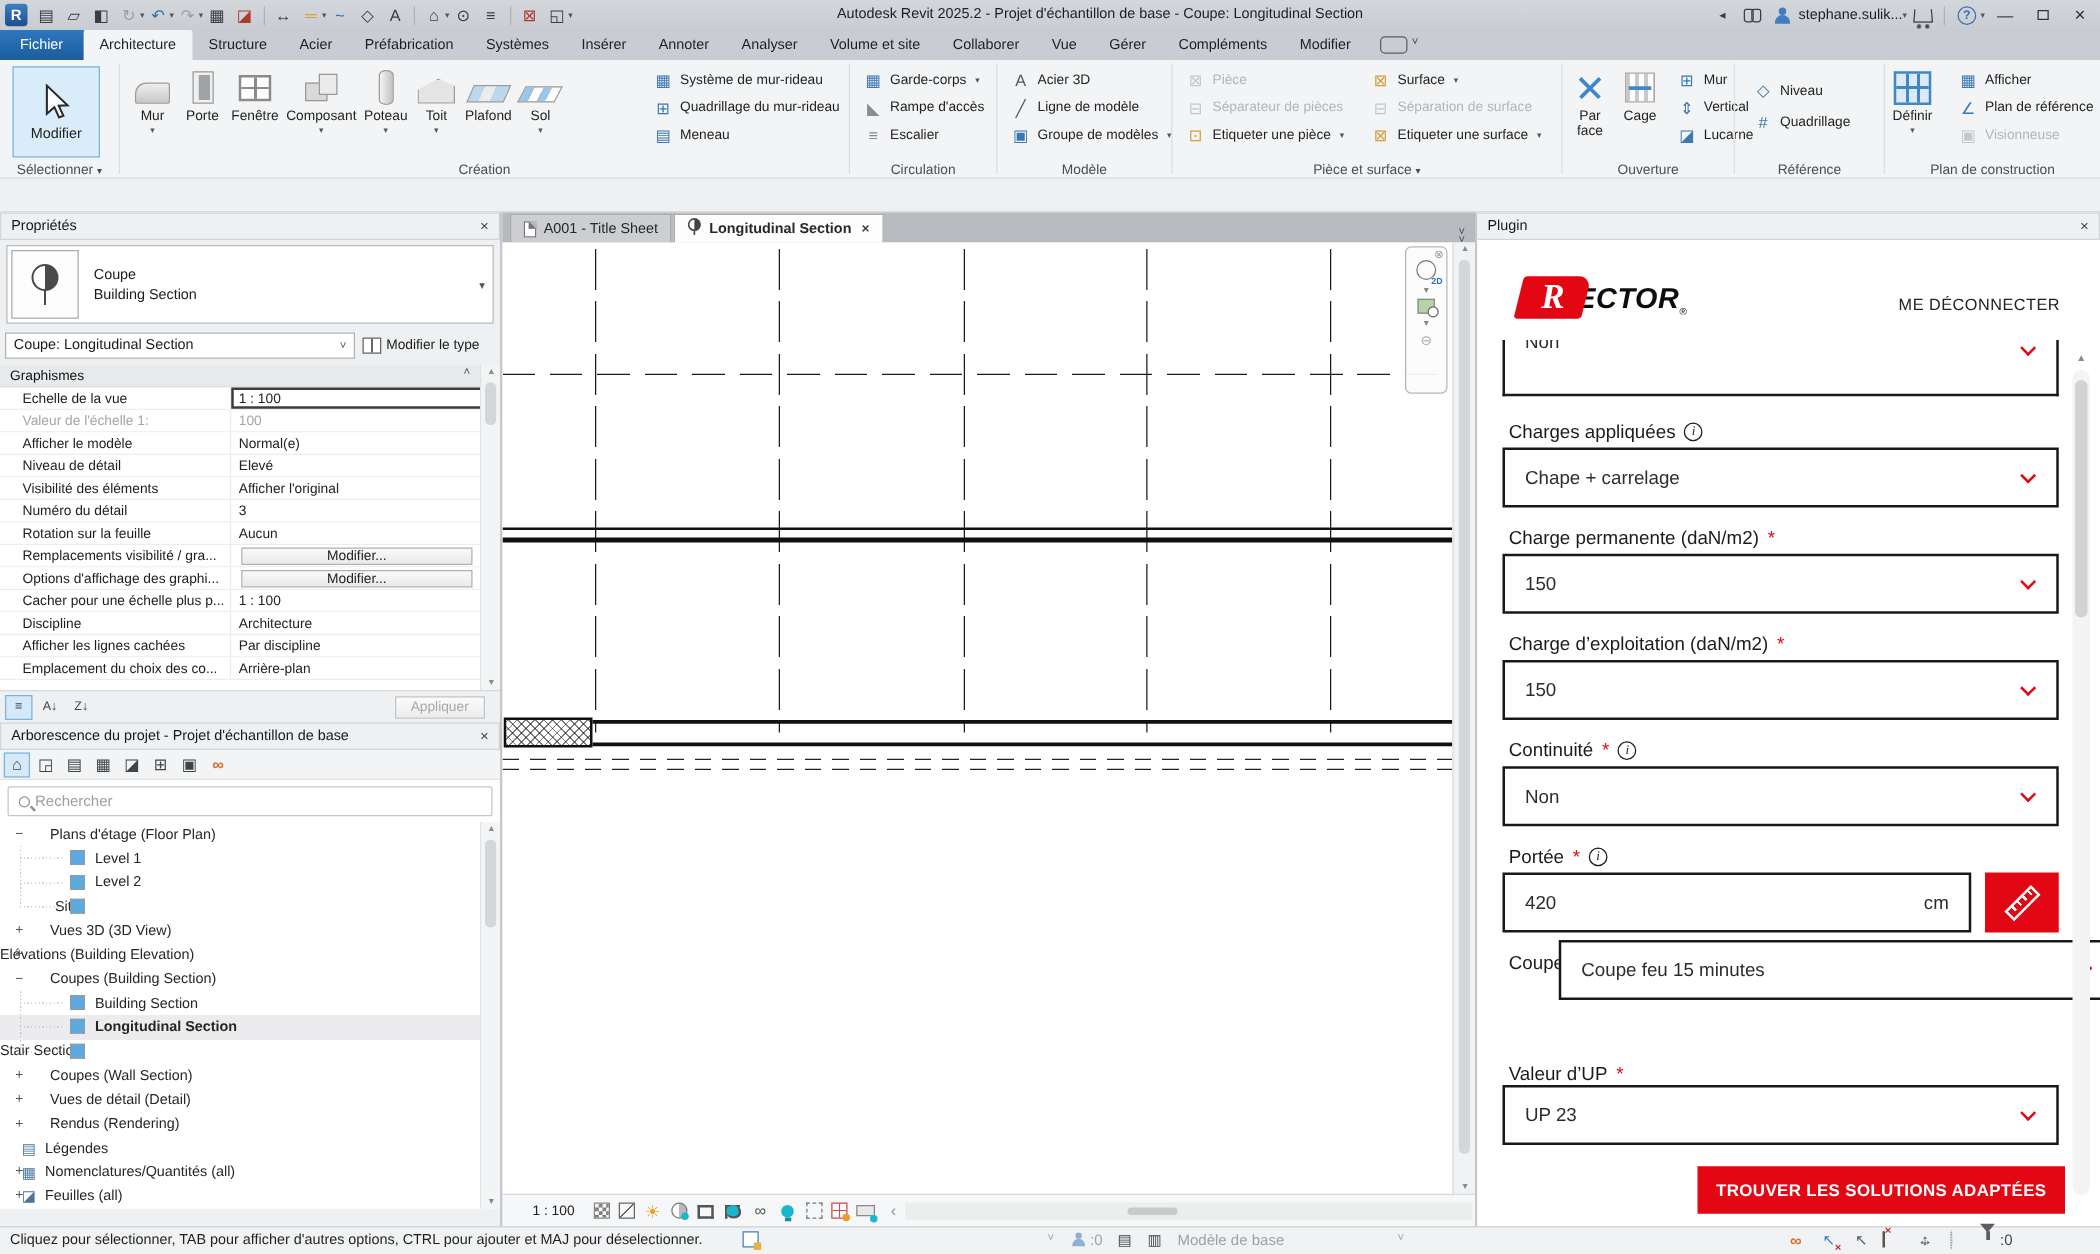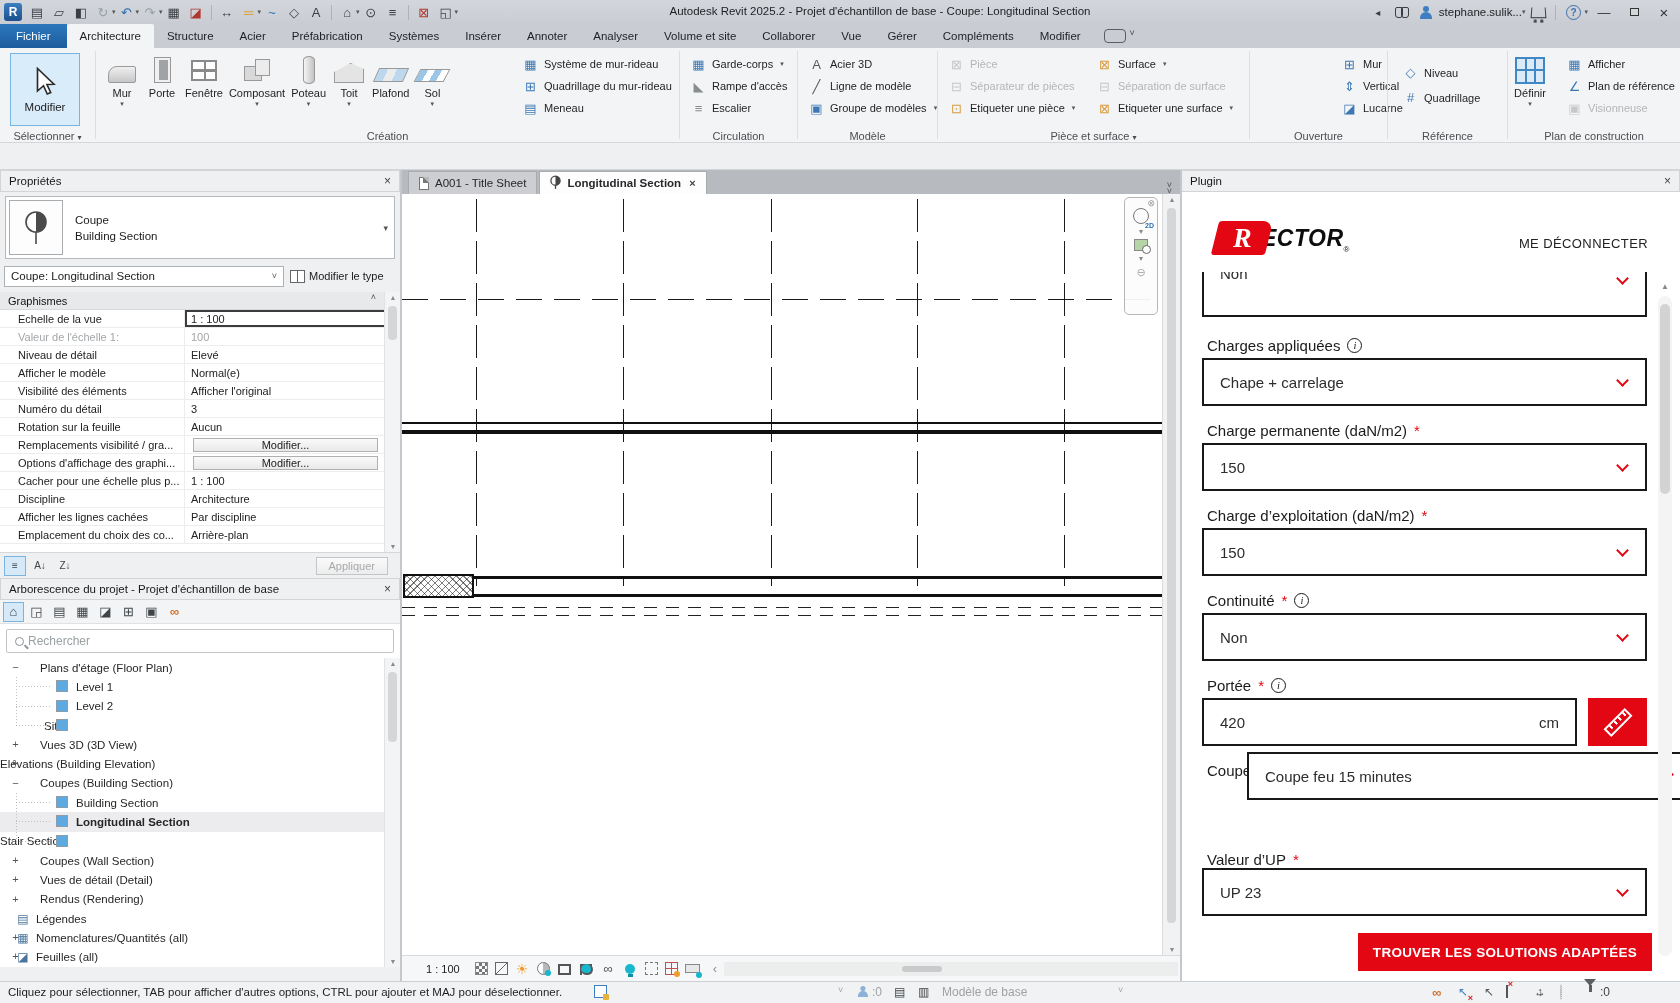--- a/index.html
+++ b/index.html
@@ -455,20 +455,34 @@
           <span class="g" style="color: rgb(215, 156, 63);">⊠</span>
           <span class="slabel">Etiqueter une surface</span>
           <span class="arr">▾</span>
         </div>
       </div>
     <div class="plabel"><span>Pièce et surface</span> <span style="font-size:8px;">▾</span></div>
   </div>
   <div class="rdiv" style="left:1249px;"></div>
 
   <div class="rpanel" style="left:1250px;width:137px;">
+    <div class="bigrow" style="padding-left:2px;">
+      <div class="bigbtn">
+        <span class="bicon">
+            <span class="ic-parface"></span>
+          </span>
+        <span class="blabel" style="width:30px;">Par face</span>
+      </div>
+      <div class="bigbtn">
+        <span class="bicon">
+            <span class="ic-cage"></span>
+          </span>
+        <span class="blabel">Cage</span>
+      </div>
+    </div>
     <div class="stack" style="left:85px;">
         <div class="sitem">
           <span class="g">⊞</span>
           <span class="slabel">Mur</span>
         </div>
         <div class="sitem">
           <span class="g">⇕</span>
           <span class="slabel">Vertical</span>
         </div>
         <div class="sitem">
@@ -564,26 +578,26 @@
       </div>
       <div class="prow edit">
         <span class="plab">Echelle de la vue</span>
         <span class="pval">1 : 100</span>
       </div>
       <div class="prow dis">
         <span class="plab">Valeur de l'échelle    1:</span>
         <span class="pval">100</span>
       </div>
       <div class="prow">
+        <span class="plab">Afficher le modèle</span>
+        <span class="pval">Normal(e)</span>
+      </div>
+      <div class="prow">
         <span class="plab">Niveau de détail</span>
         <span class="pval">Elevé</span>
-      </div>
-      <div class="prow">
-        <span class="plab">Afficher le modèle</span>
-        <span class="pval">Normal(e)</span>
       </div>
       <div class="prow">
         <span class="plab">Visibilité des éléments</span>
         <span class="pval">Afficher l'original</span>
       </div>
       <div class="prow">
         <span class="plab">Numéro du détail</span>
         <span class="pval">3</span>
       </div>
       <div class="prow">

